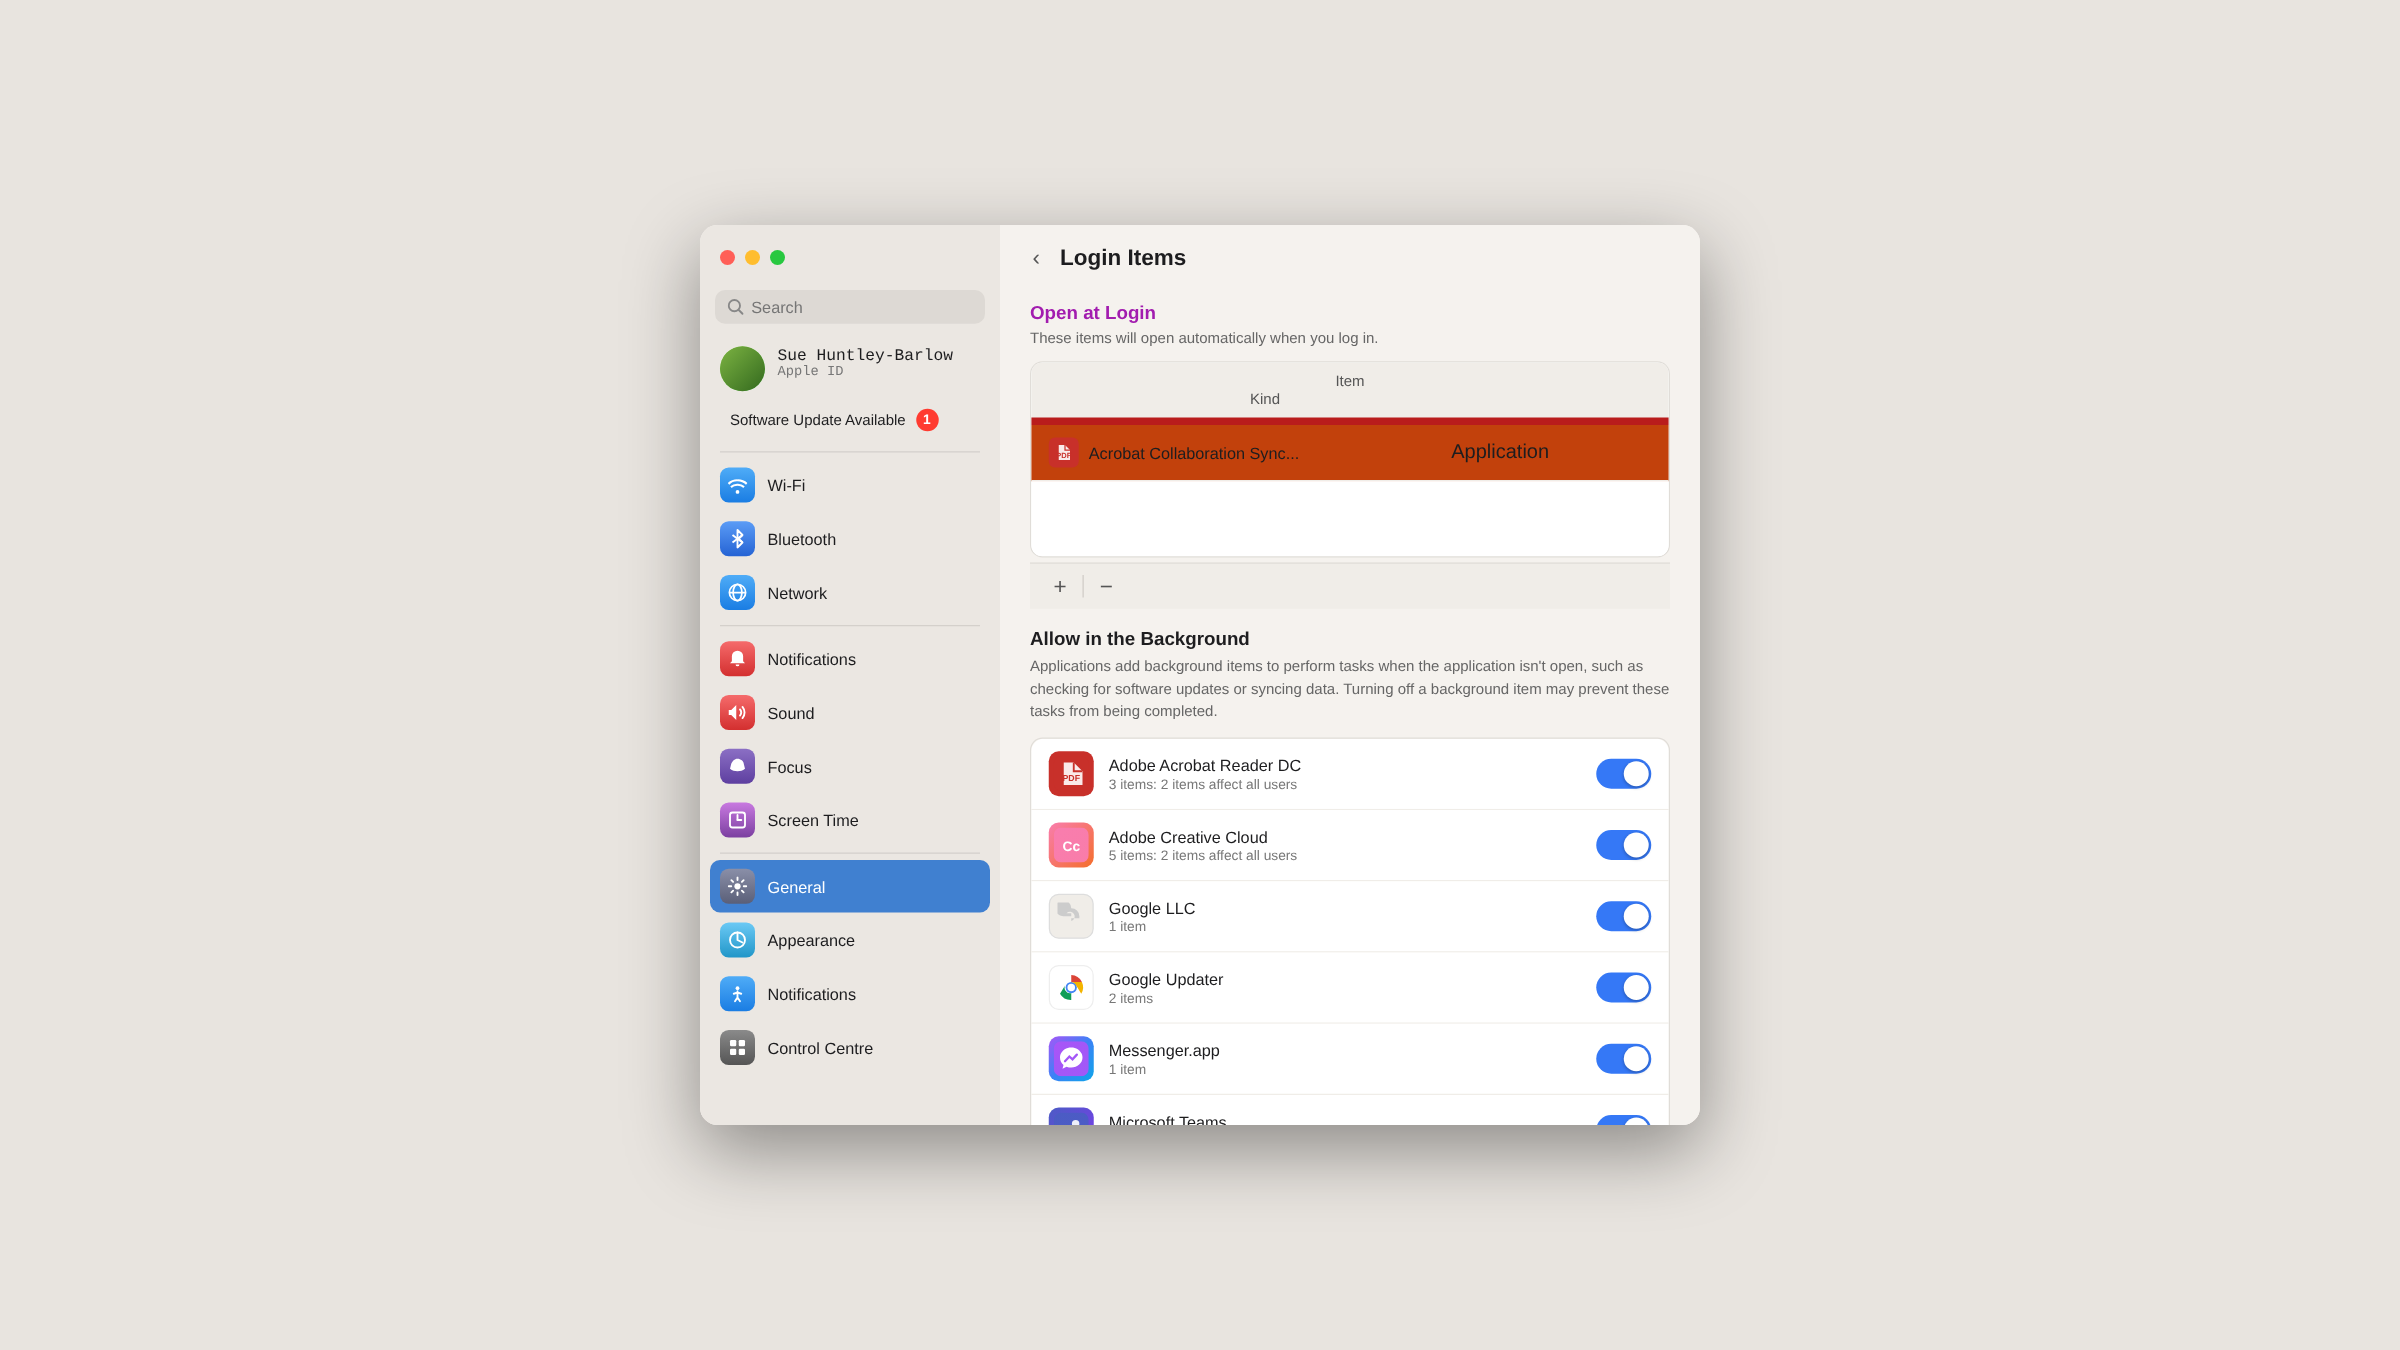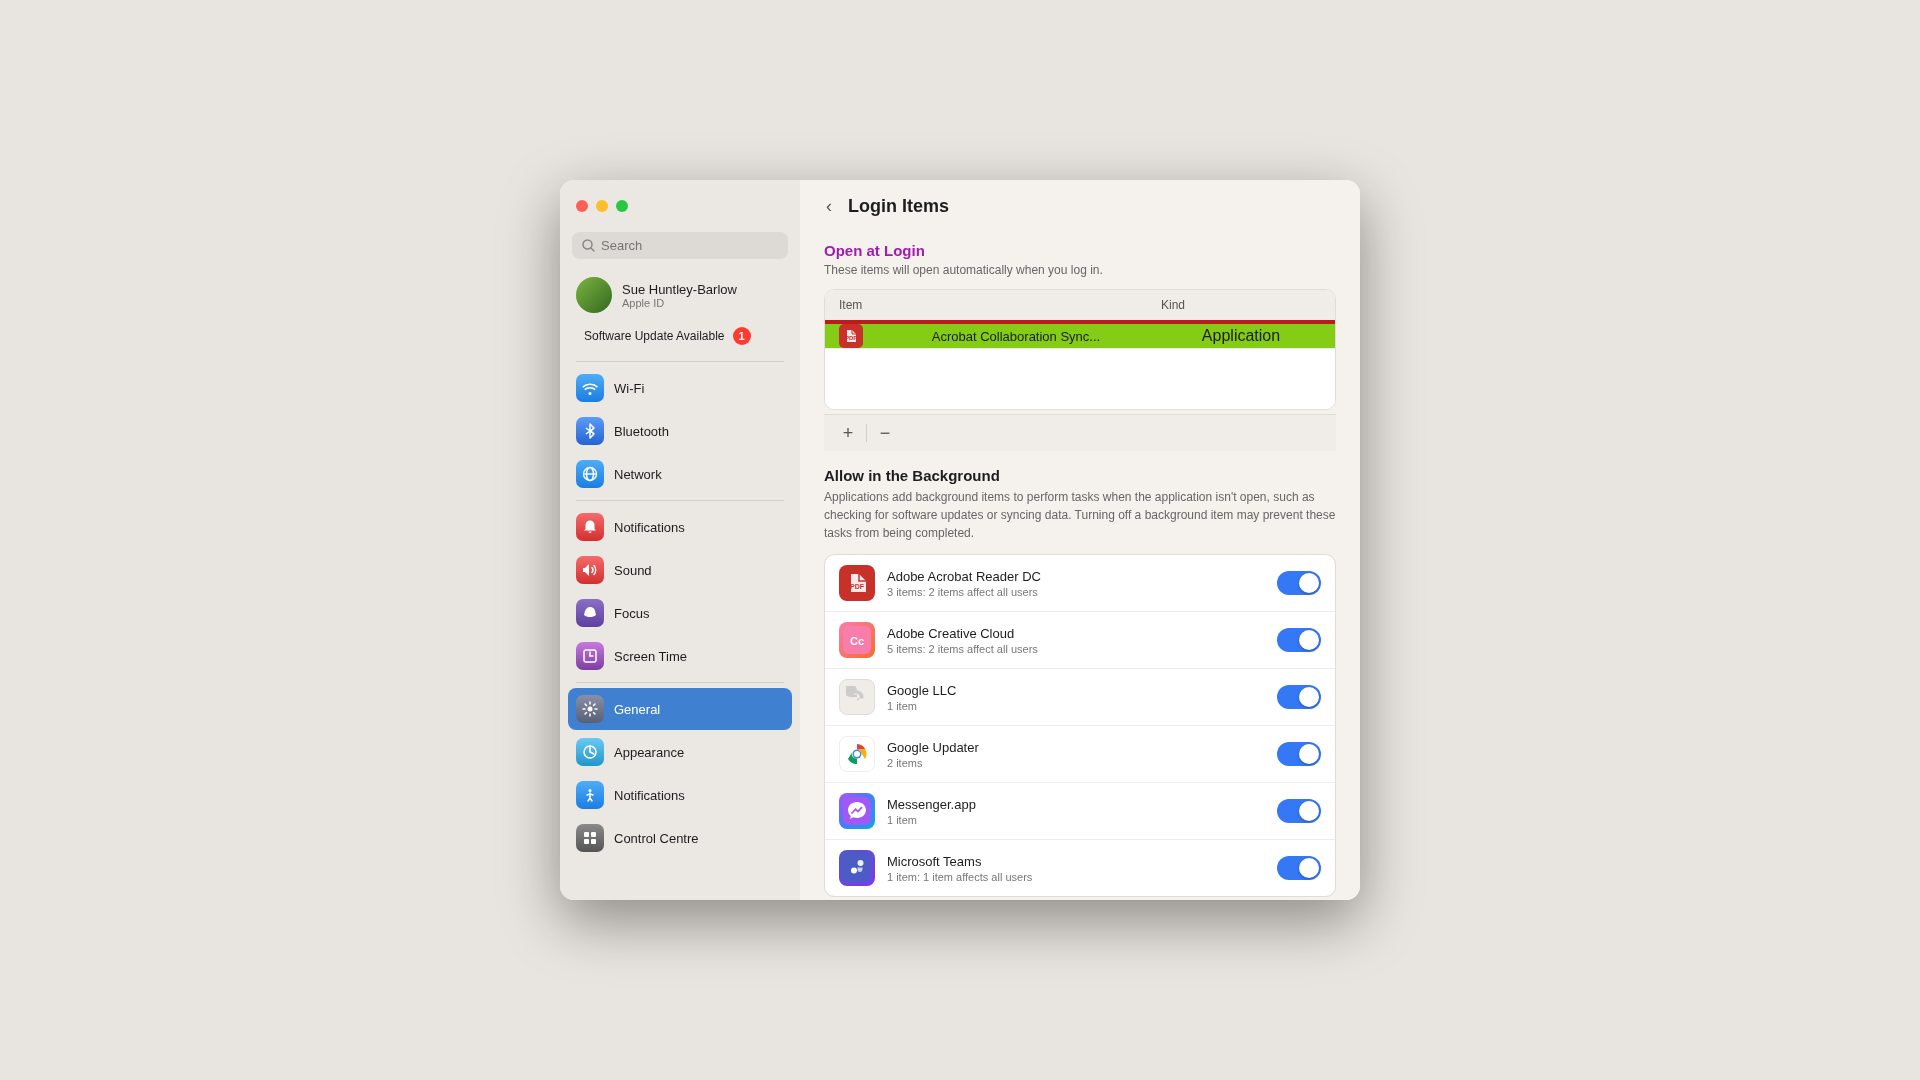--- a/index.html
+++ b/index.html
@@ -67,26 +67,26 @@
       outline: none;
       font-size: 13px;
       color: #555;
       width: 100%;
     }
     .sidebar-section {
       padding: 0 8px;
     }
     .user-item {
       display: flex;
-      align-items: center;
       padding: 6px 8px;
       gap: 10px;
       cursor: pointer;
       border-radius: 8px;
       margin-bottom: 2px;
+      font-family: Liberation Mono, monospace;
     }
     .user-avatar {
       width: 36px; height: 36px;
       border-radius: 50%;
       background: linear-gradient(135deg, #8bc34a, #4caf50);
       display: flex; align-items: center; justify-content: center;
       color: white; font-weight: bold; font-size: 14px;
       flex-shrink: 0;
       overflow: hidden;
     }
@@ -229,31 +229,31 @@
       border-radius: 10px;
       overflow: hidden;
       margin-bottom: 4px;
       border: 1px solid #e0ddd8;
     }
     .table-header {
       display: flex;
       align-items: center;
       padding: 8px 14px;
       background: #f0ede8;
-      border-bottom: 4px solid #b91c1c;
+      border-bottom: 6px solid #b91c1c;
+      flex-direction: column;
     }
     .th-item { flex: 1; font-size: 12px; color: #555; font-weight: 500; }
     .th-kind { width: 160px; font-size: 12px; color: #555; font-weight: 500; }
     .table-row {
       display: flex;
       align-items: center;
-      padding: 0 14px;
+      padding: 10px 14px;
       border-bottom: 1px solid #f0ede8;
-      background: #84cc16;
-      text-align: center;
+      background: #c2410c;
     }
     .table-row:last-child { border-bottom: none; }
     .row-icon {
       width: 24px; height: 24px;
       border-radius: 5px;
       margin-right: 8px;
       display: flex; align-items: center; justify-content: center;
       background: #c8302a;
     }
     .row-name { flex: 1; font-size: 13px; color: #1d1d1f; }

